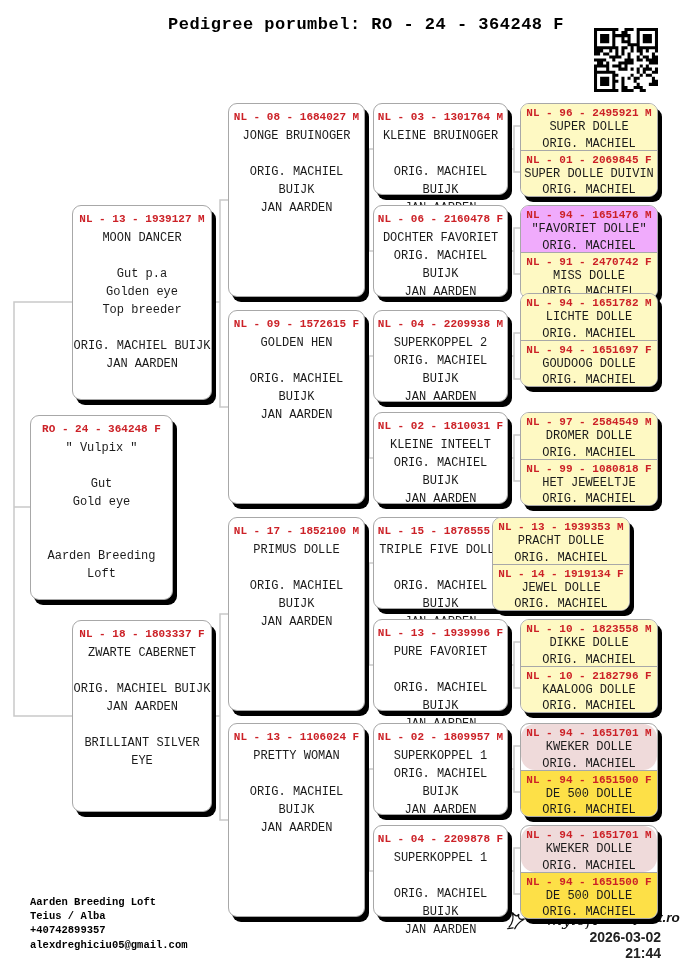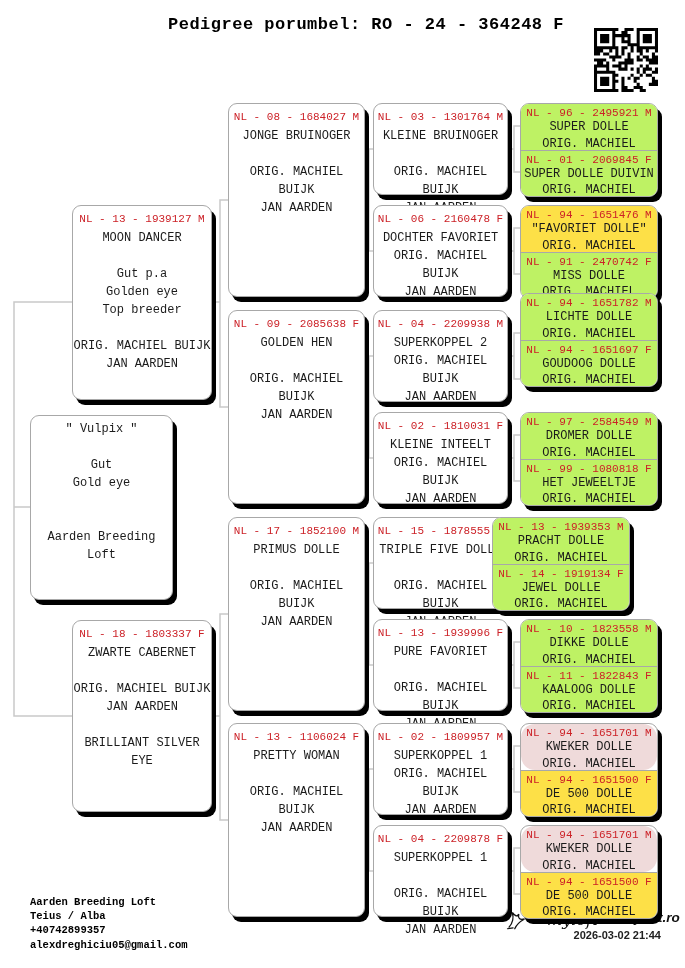--- a/index.html
+++ b/index.html
@@ -4,40 +4,40 @@
 <style>
   html,body{margin:0;padding:0;background:#fff;}
   .page{position:relative;width:685px;height:968px;background:#fff;overflow:hidden;
         font-family:"Liberation Mono","DejaVu Sans Mono",monospace;}
   .title{position:absolute;left:168px;top:15px;font-size:17px;font-weight:bold;
          letter-spacing:.5px;color:#000;white-space:nowrap;}
   .qr{position:absolute;left:594px;top:28px;width:64px;height:64px;}
   .connectors{position:absolute;left:0;top:0;width:685px;height:968px;z-index:0;}
   .card{position:absolute;z-index:2;background:#fff;border:1px solid #a8a8a8;border-radius:9px;
         box-shadow:4px 5px 0 0 #000;text-align:center;box-sizing:border-box;cursor:pointer;}
-  .ring{color:#cc2127;font-weight:normal;font-size:11px;padding-top:7px;white-space:nowrap;}
+  .ring{color:#cc2127;font-weight:bold;font-size:11px;padding-top:7px;white-space:nowrap;}
   .body{font-size:12px;color:#1b1b1b;white-space:pre-line;line-height:1.5;margin-top:4px;}
   .pair{display:flex;flex-direction:column;cursor:default;}
-  .half{flex:1;box-sizing:border-box;border-radius:8px 8px 0 0;cursor:pointer;background:#bef264;overflow:hidden;}
+  .half{flex:1;box-sizing:border-box;border-radius:8px 8px 0 0;cursor:pointer;background:#fef9c3;overflow:hidden;}
   .half + .half{border-top:1px solid #a8a8a8;border-radius:0 0 8px 8px;}
   .half .ring{padding-top:3px;}
   .half .body{margin-top:0;line-height:1.4;}
-  .tint-cyan{background:#fde047;}
+  .tint-cyan{background:#f0abfc;}
   .tint-pink{background:#efdada;border-radius:14px;}
   .tint-yellow{background:#fde047;}
   .footer-left{position:absolute;left:30px;top:895px;font-size:10.5px;font-weight:bold;
                line-height:1.35;color:#000;white-space:pre-line;}
   .brand{position:absolute;left:505px;top:908px;display:flex;align-items:center;gap:16px;}
   .brand-name{font-family:"DejaVu Serif","Liberation Serif",serif;font-style:italic;
               font-size:16px;color:#111;}
   .site-url{position:absolute;left:577px;top:910px;width:84px;text-align:right;white-space:nowrap;
             font-family:"Liberation Sans","DejaVu Sans",sans-serif;font-style:italic;
             font-weight:bold;font-size:13.5px;color:#111;text-decoration:none;}
   .timestamp{position:absolute;left:561px;top:929px;width:100px;text-align:right;
-             font-family:"Liberation Sans",sans-serif;font-weight:bold;font-size:11px;color:#222;}
+             font-family:"Liberation Sans",sans-serif;font-weight:bold;font-size:14px;color:#222;}
 </style>
 </head>
 <body>
 
 <div class="page">
 
   <div class="title">Pedigree porumbel: RO - 24 - 364248 F</div>
 
   <svg class="qr" id="qr" viewBox="0 0 21 21">
       <path d="M0 0h1v1h-1zM1 0h1v1h-1zM2 0h1v1h-1zM3 0h1v1h-1zM4 0h1v1h-1zM5 0h1v1h-1zM6 0h1v1h-1zM7 0h1v1h-1zM10 0h1v1h-1zM11 0h1v1h-1zM12 0h1v1h-1zM14 0h1v1h-1zM15 0h1v1h-1zM16 0h1v1h-1zM17 0h1v1h-1zM18 0h1v1h-1zM19 0h1v1h-1zM20 0h1v1h-1zM0 1h1v1h-1zM6 1h1v1h-1zM9 1h1v1h-1zM10 1h1v1h-1zM14 1h1v1h-1zM20 1h1v1h-1zM0 2h1v1h-1zM2 2h1v1h-1zM3 2h1v1h-1zM4 2h1v1h-1zM6 2h1v1h-1zM7 2h1v1h-1zM8 2h1v1h-1zM9 2h1v1h-1zM10 2h1v1h-1zM11 2h1v1h-1zM14 2h1v1h-1zM16 2h1v1h-1zM17 2h1v1h-1zM18 2h1v1h-1zM20 2h1v1h-1zM0 3h1v1h-1zM2 3h1v1h-1zM3 3h1v1h-1zM4 3h1v1h-1zM6 3h1v1h-1zM9 3h1v1h-1zM11 3h1v1h-1zM14 3h1v1h-1zM16 3h1v1h-1zM17 3h1v1h-1zM18 3h1v1h-1zM20 3h1v1h-1zM0 4h1v1h-1zM2 4h1v1h-1zM3 4h1v1h-1zM4 4h1v1h-1zM6 4h1v1h-1zM9 4h1v1h-1zM10 4h1v1h-1zM11 4h1v1h-1zM14 4h1v1h-1zM16 4h1v1h-1zM17 4h1v1h-1zM18 4h1v1h-1zM20 4h1v1h-1zM0 5h1v1h-1zM6 5h1v1h-1zM11 5h1v1h-1zM12 5h1v1h-1zM13 5h1v1h-1zM14 5h1v1h-1zM20 5h1v1h-1zM0 6h1v1h-1zM1 6h1v1h-1zM2 6h1v1h-1zM3 6h1v1h-1zM4 6h1v1h-1zM5 6h1v1h-1zM6 6h1v1h-1zM7 6h1v1h-1zM9 6h1v1h-1zM10 6h1v1h-1zM12 6h1v1h-1zM14 6h1v1h-1zM15 6h1v1h-1zM16 6h1v1h-1zM17 6h1v1h-1zM18 6h1v1h-1zM19 6h1v1h-1zM20 6h1v1h-1zM0 7h1v1h-1zM1 7h1v1h-1zM2 7h1v1h-1zM5 7h1v1h-1zM7 7h1v1h-1zM9 7h1v1h-1zM12 7h1v1h-1zM14 7h1v1h-1zM15 7h1v1h-1zM17 7h1v1h-1zM20 7h1v1h-1zM0 8h1v1h-1zM1 8h1v1h-1zM3 8h1v1h-1zM4 8h1v1h-1zM7 8h1v1h-1zM9 8h1v1h-1zM11 8h1v1h-1zM15 8h1v1h-1zM19 8h1v1h-1zM5 9h1v1h-1zM6 9h1v1h-1zM7 9h1v1h-1zM8 9h1v1h-1zM11 9h1v1h-1zM14 9h1v1h-1zM16 9h1v1h-1zM17 9h1v1h-1zM19 9h1v1h-1zM20 9h1v1h-1zM0 10h1v1h-1zM1 10h1v1h-1zM2 10h1v1h-1zM3 10h1v1h-1zM6 10h1v1h-1zM10 10h1v1h-1zM11 10h1v1h-1zM12 10h1v1h-1zM14 10h1v1h-1zM15 10h1v1h-1zM17 10h1v1h-1zM18 10h1v1h-1zM19 10h1v1h-1zM20 10h1v1h-1zM1 11h1v1h-1zM2 11h1v1h-1zM4 11h1v1h-1zM8 11h1v1h-1zM9 11h1v1h-1zM10 11h1v1h-1zM11 11h1v1h-1zM12 11h1v1h-1zM18 11h1v1h-1zM19 11h1v1h-1zM20 11h1v1h-1zM0 12h1v1h-1zM1 12h1v1h-1zM2 12h1v1h-1zM3 12h1v1h-1zM4 12h1v1h-1zM6 12h1v1h-1zM7 12h1v1h-1zM8 12h1v1h-1zM10 12h1v1h-1zM15 12h1v1h-1zM17 12h1v1h-1zM0 13h1v1h-1zM4 13h1v1h-1zM8 13h1v1h-1zM9 13h1v1h-1zM10 13h1v1h-1zM12 13h1v1h-1zM14 13h1v1h-1zM16 13h1v1h-1zM17 13h1v1h-1zM18 13h1v1h-1zM20 13h1v1h-1zM0 14h1v1h-1zM1 14h1v1h-1zM2 14h1v1h-1zM3 14h1v1h-1zM4 14h1v1h-1zM5 14h1v1h-1zM6 14h1v1h-1zM14 14h1v1h-1zM16 14h1v1h-1zM19 14h1v1h-1zM20 14h1v1h-1zM0 15h1v1h-1zM6 15h1v1h-1zM7 15h1v1h-1zM12 15h1v1h-1zM15 15h1v1h-1zM17 15h1v1h-1zM18 15h1v1h-1zM0 16h1v1h-1zM2 16h1v1h-1zM3 16h1v1h-1zM4 16h1v1h-1zM6 16h1v1h-1zM9 16h1v1h-1zM11 16h1v1h-1zM13 16h1v1h-1zM14 16h1v1h-1zM19 16h1v1h-1zM0 17h1v1h-1zM2 17h1v1h-1zM3 17h1v1h-1zM4 17h1v1h-1zM6 17h1v1h-1zM7 17h1v1h-1zM9 17h1v1h-1zM13 17h1v1h-1zM19 17h1v1h-1zM20 17h1v1h-1zM0 18h1v1h-1zM2 18h1v1h-1zM3 18h1v1h-1zM4 18h1v1h-1zM6 18h1v1h-1zM9 18h1v1h-1zM14 18h1v1h-1zM18 18h1v1h-1zM19 18h1v1h-1zM20 18h1v1h-1zM0 19h1v1h-1zM6 19h1v1h-1zM9 19h1v1h-1zM10 19h1v1h-1zM13 19h1v1h-1zM14 19h1v1h-1zM15 19h1v1h-1zM0 20h1v1h-1zM1 20h1v1h-1zM2 20h1v1h-1zM3 20h1v1h-1zM4 20h1v1h-1zM5 20h1v1h-1zM6 20h1v1h-1zM7 20h1v1h-1zM9 20h1v1h-1zM10 20h1v1h-1zM11 20h1v1h-1zM12 20h1v1h-1zM15 20h1v1h-1zM16 20h1v1h-1z" fill="#000"></path>
@@ -55,20 +55,21 @@
     <path d="M520 228H514V274H520 M514 251H508"></path>
     <path d="M520 333H514V379H520 M514 356H508"></path>
     <path d="M520 435H514V481H520 M514 458H508"></path>
     <path d="M520 540H514V586H520 M514 563H508"></path>
     <path d="M520 642H514V688H520 M514 665H508"></path>
     <path d="M520 746H514V792H520 M514 769H508"></path>
     <path d="M520 848H514V894H520 M514 871H508"></path>
   </svg>
 
   <div class="card" style="left:30px;top:415px;width:143px;height:185px">
+    <div class="ring">RO - 24 - 364248 F</div>
     <div class="body">" Vulpix "
 
 Gut
 Gold eye
 
 
 Aarden Breeding Loft</div>
   </div>
 
   <div class="card" style="left:72px;top:205px;width:140px;height:195px">
@@ -93,21 +94,21 @@
   </div>
 
   <div class="card" style="left:228px;top:103px;width:137px;height:194px">
     <div class="ring">NL - 08 - 1684027 M</div>
     <div class="body">JONGE BRUINOGER
 
 ORIG. MACHIEL BUIJK
 JAN AARDEN</div>
   </div>
   <div class="card" style="left:228px;top:310px;width:137px;height:194px">
-    <div class="ring">NL - 09 - 2085638 F</div>
+    <div class="ring">NL - 09 - 1572615 F</div>
     <div class="body">GOLDEN HEN
 
 ORIG. MACHIEL BUIJK
 JAN AARDEN</div>
   </div>
   <div class="card" style="left:228px;top:517px;width:137px;height:194px">
     <div class="ring">NL - 17 - 1852100 M</div>
     <div class="body">PRIMUS DOLLE
 
 ORIG. MACHIEL BUIJK
@@ -234,21 +235,21 @@
 ORIG. MACHIEL BUIJK</div>
     </div>
   </div>
   <div class="card pair" style="left:520px;top:619px;width:138px;height:94px">
     <div class="half">
       <div class="ring">NL - 10 - 1823558 M</div>
       <div class="body">DIKKE DOLLE
 ORIG. MACHIEL BUIJK</div>
     </div>
     <div class="half">
-      <div class="ring">NL - 11 - 1822843 F</div>
+      <div class="ring">NL - 10 - 2182796 F</div>
       <div class="body">KAALOOG DOLLE
 ORIG. MACHIEL BUIJK</div>
     </div>
   </div>
   <div class="card pair" style="left:520px;top:723px;width:138px;height:94px">
     <div class="half tint-pink">
       <div class="ring">NL - 94 - 1651701 M</div>
       <div class="body">KWEKER DOLLE
 ORIG. MACHIEL BUIJK</div>
     </div>

